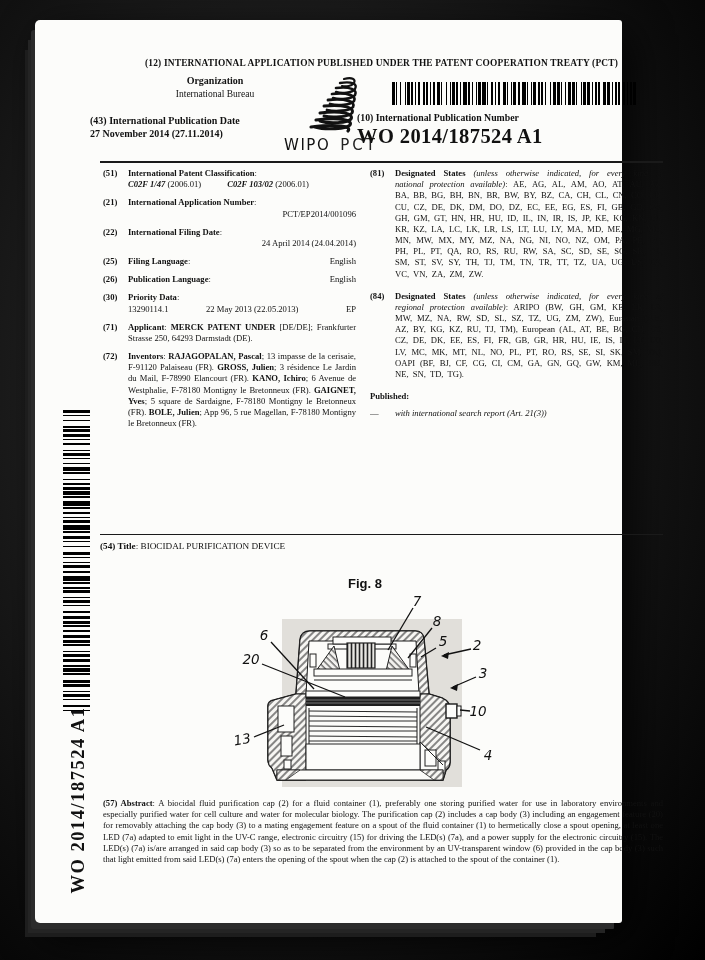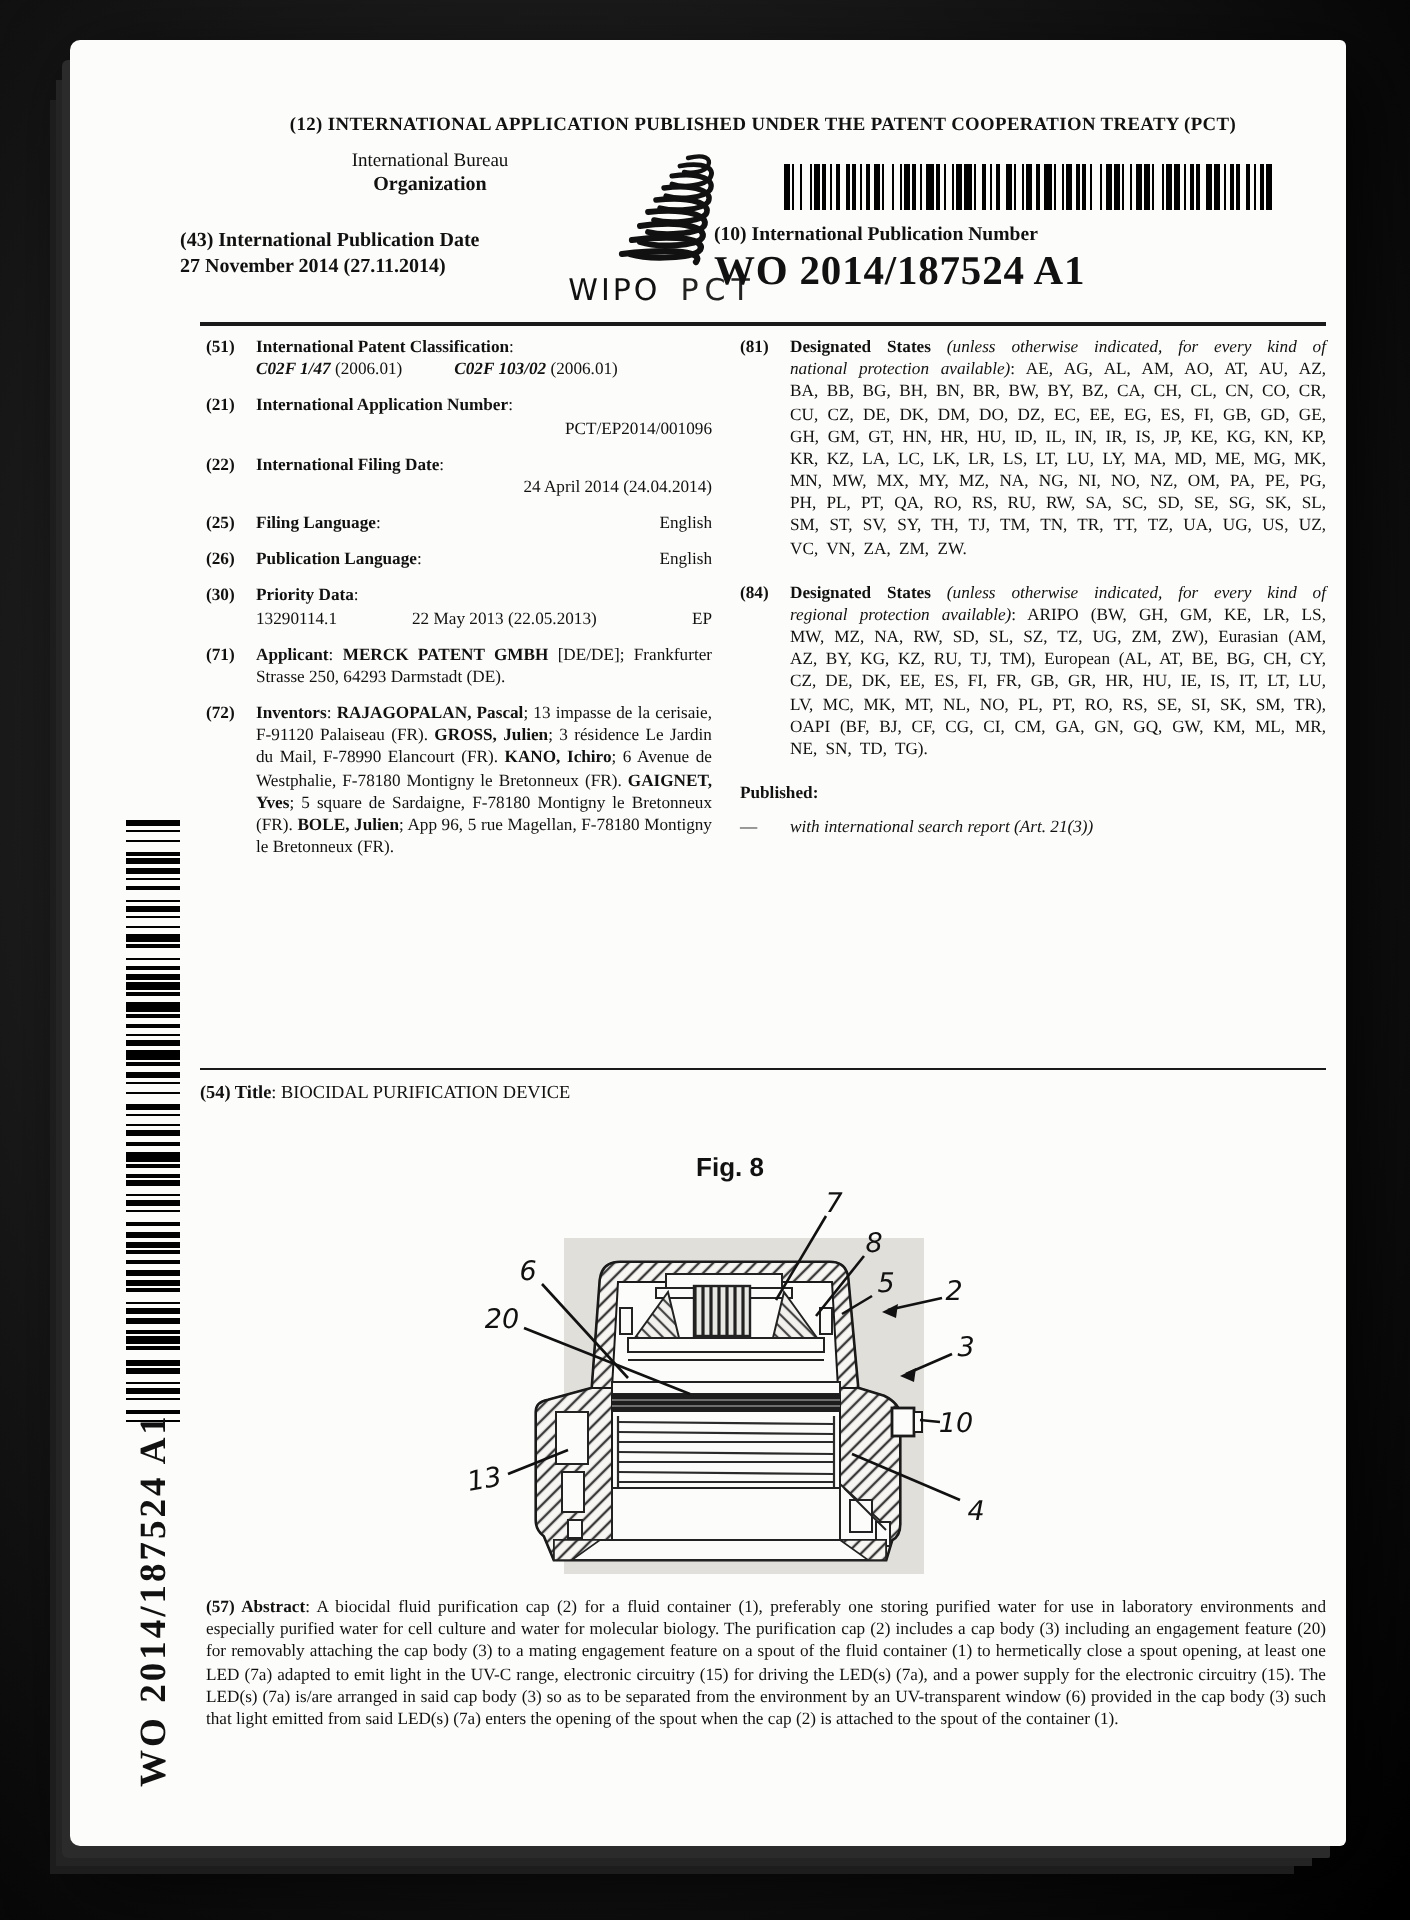--- a/index.html
+++ b/index.html
@@ -1,20 +1,20 @@
 <!DOCTYPE html>
 <html><head>
 <meta charset="utf-8">
 <style>
   html,body{margin:0;padding:0;background:#000;}
   body{width:705px;height:960px;position:relative;overflow:hidden;
        font-family:"Liberation Serif", serif;color:#111;}
   .bg-shadow{position:absolute;left:0;top:0;width:705px;height:960px;
        background:radial-gradient(ellipse at 40% 40%, #2e2e2e 0%, #1b1b1b 45%, #000 100%);}
-  .sheet{position:absolute;left:35px;top:20px;width:638px;height:903px;
+  .sheet{position:absolute;left:35px;top:20px;width:587px;height:903px;
        background:#fcfcfa;border-radius:5px 3px 3px 5px;
        box-shadow:-6px 8px 0 -2px #2b2b2b,-12px 15px 0 -5px #242424,-18px 22px 0 -8px #1d1d1d,
                   8px 14px 40px rgba(0,0,0,.85);}
   
   .hdr-line12{position:absolute;left:65px;top:38px;width:563px;text-align:center;
        font-weight:bold;font-size:9.4px;letter-spacing:.2px;}
   .hdr-left{position:absolute;left:55px;top:55px;width:250px;}
   .hdr-left .c{text-align:center;}
   .org1,.org2{font-weight:bold;font-size:10px;line-height:1.25;}
   .bureau{font-size:9.5px;line-height:1.3;}
@@ -71,22 +71,22 @@
 </head>
 <body>
 
 <div class="bg-shadow"></div>
 
 <div class="sheet">
 
   <div class="hdr-line12">(12) INTERNATIONAL APPLICATION PUBLISHED UNDER THE PATENT COOPERATION TREATY (PCT)</div>
 
   <div class="hdr-left">
+    <div class="c org2">Organization</div>
     <div class="c bureau">International Bureau</div>
-    <div class="c org2">Organization</div>
     <div class="pubdate">
       <div>(43) International Publication Date</div>
       <div>27 November 2014 (27.11.2014)</div>
     </div>
   </div>
 
   <div class="logo">
     <svg width="62" height="58" viewBox="0 0 62 58">
       <g fill="none" stroke="#111" stroke-linecap="round">
         <path d="M44,4 C52,2 56,4 54,8 C52,11 46,12 42,11" stroke-width="2.2"></path>
@@ -168,21 +168,21 @@
           <span class="prio">
             <span>13290114.1</span>
             <span>22 May 2013 (22.05.2013)</span>
             <span class="c3">EP</span>
           </span>
         </span>
       </div>
 
       <div class="field">
         <span class="fnum">(71)</span>
-        <span class="ftext"><span class="b">Applicant</span><span>: </span><span class="b">MERCK PATENT GMBH</span><span> [DE/DE]; Frankfurter Strasse 250, 64293 Darmstadt (DE).</span></span>
+        <span class="ftext"><span class="b">Applicant</span><span>: </span><span class="b">MERCK PATENT UNDER</span><span> [DE/DE]; Frankfurter Strasse 250, 64293 Darmstadt (DE).</span></span>
       </div>
 
       <div class="field">
         <span class="fnum">(72)</span>
         <span class="ftext"><span class="b">Inventors</span><span>: </span><span class="b">RAJAGOPALAN, Pascal</span><span>; 13 impasse de la cerisaie, F-91120 Palaiseau (FR). </span><span class="b">GROSS, Julien</span><span>; 3 résidence Le Jardin du Mail, F-78990 Elancourt (FR). </span><span class="b">KANO, Ichiro</span><span>; 6 Avenue de Westphalie, F-78180 Montigny le Bretonneux (FR). </span><span class="b">GAIGNET, Yves</span><span>; 5 square de Sardaigne, F-78180 Montigny le Bretonneux (FR). </span><span class="b">BOLE, Julien</span><span>; App 96, 5 rue Magellan, F-78180 Montigny le Bretonneux (FR).</span></span>
       </div>
 
     </div>
 
     <div class="col-r">

